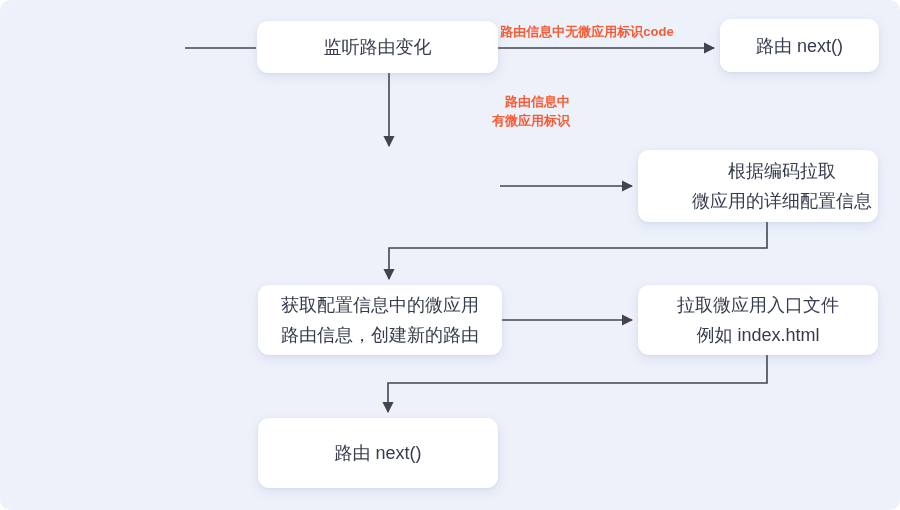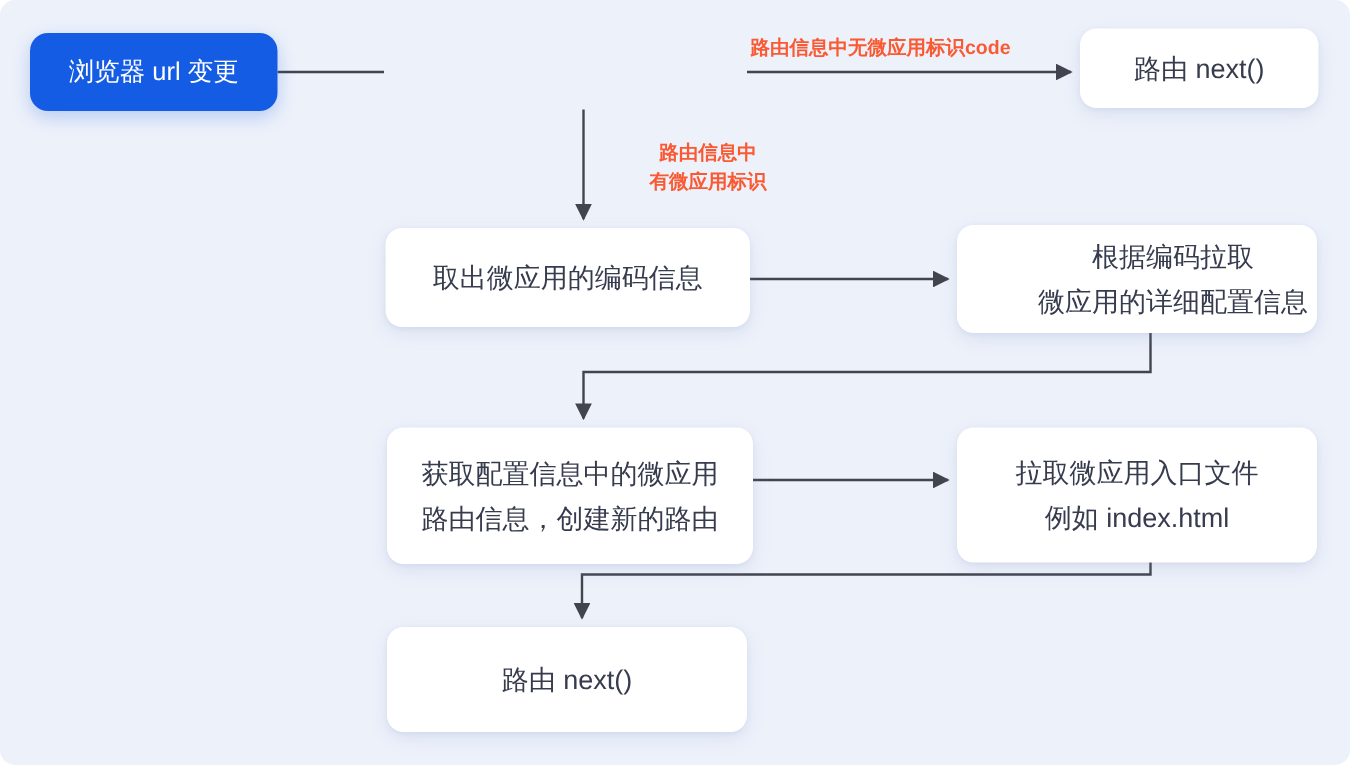--- a/index.html
+++ b/index.html
@@ -70,26 +70,26 @@
     white-space:pre-line;
   }
   .edge-label.centered{text-align:center;}
 
   
   #n-browser      {left:20px;  top:22px;  width:165px; height:52px;}
   #n-listen       {left:257px; top:21px;  width:241px; height:52px;}
   #n-next-top     {left:720px; top:19px;  width:159px; height:53px;}
   #n-extract      {left:257px; top:152px; width:243px; height:66px;}
   #n-fetch-config {left:638px; top:150px; width:240px; height:72px;padding-left:48px;}
-  #n-create-route {left:258px; top:285px; width:244px; height:91px;}
-  #n-fetch-entry  {left:638px; top:285px; width:240px; height:90px;}
+  #n-create-route {left:258px; top:285px; width:244px; height:70px;}
+  #n-fetch-entry  {left:638px; top:285px; width:240px; height:70px;}
   #n-next-bottom  {left:258px; top:418px; width:240px; height:70px;}
 
   #l-no-code  {left:498px; top:22px; width:178px;}
-  #l-has-code {left:392px; top:92px; width:160px; text-align:center;}
+  #l-has-code {left:410px; top:92px; width:160px; text-align:right;}
 </style>
 </head>
 <body>
 
 <div class="canvas">
 
   <svg class="edges" viewBox="0 0 900 510" xmlns="http://www.w3.org/2000/svg" aria-hidden="true">
     <defs>
       <marker id="arrowhead" viewBox="0 0 10 10" refX="9" refY="5" markerWidth="7" markerHeight="7" orient="auto-start-reverse">
         <path d="M0,0 L10,5 L0,10 z"></path>
@@ -97,26 +97,25 @@
     </defs>
     <path d="M185,48 L256,48"></path>
     <path d="M498,48 L714,48" marker-end="url(#arrowhead)"></path>
     <path d="M389,73 L389,146" marker-end="url(#arrowhead)"></path>
     <path d="M500,186 L632,186" marker-end="url(#arrowhead)"></path>
     <path d="M767,222 L767,248 L389,248 L389,279" marker-end="url(#arrowhead)"></path>
     <path d="M502,320 L632,320" marker-end="url(#arrowhead)"></path>
     <path d="M767,355 L767,383 L388,383 L388,412" marker-end="url(#arrowhead)"></path>
   </svg>
 
-  <div class="node start" id="n-browser">浏览器 url 变更</div>
 
+  <div class="node" id="n-listen">监听路由变化</div>
 
   <div class="node" id="n-next-top">路由 next()</div>
 
-  <div class="node" id="n-extract">取出微应用的编码信息</div>
 
   <div class="node" id="n-fetch-config">根据编码拉取
 微应用的详细配置信息</div>
 
   <div class="node" id="n-create-route">获取配置信息中的微应用
 路由信息，创建新的路由</div>
 
   <div class="node" id="n-fetch-entry">拉取微应用入口文件
 例如 index.html</div>
 

